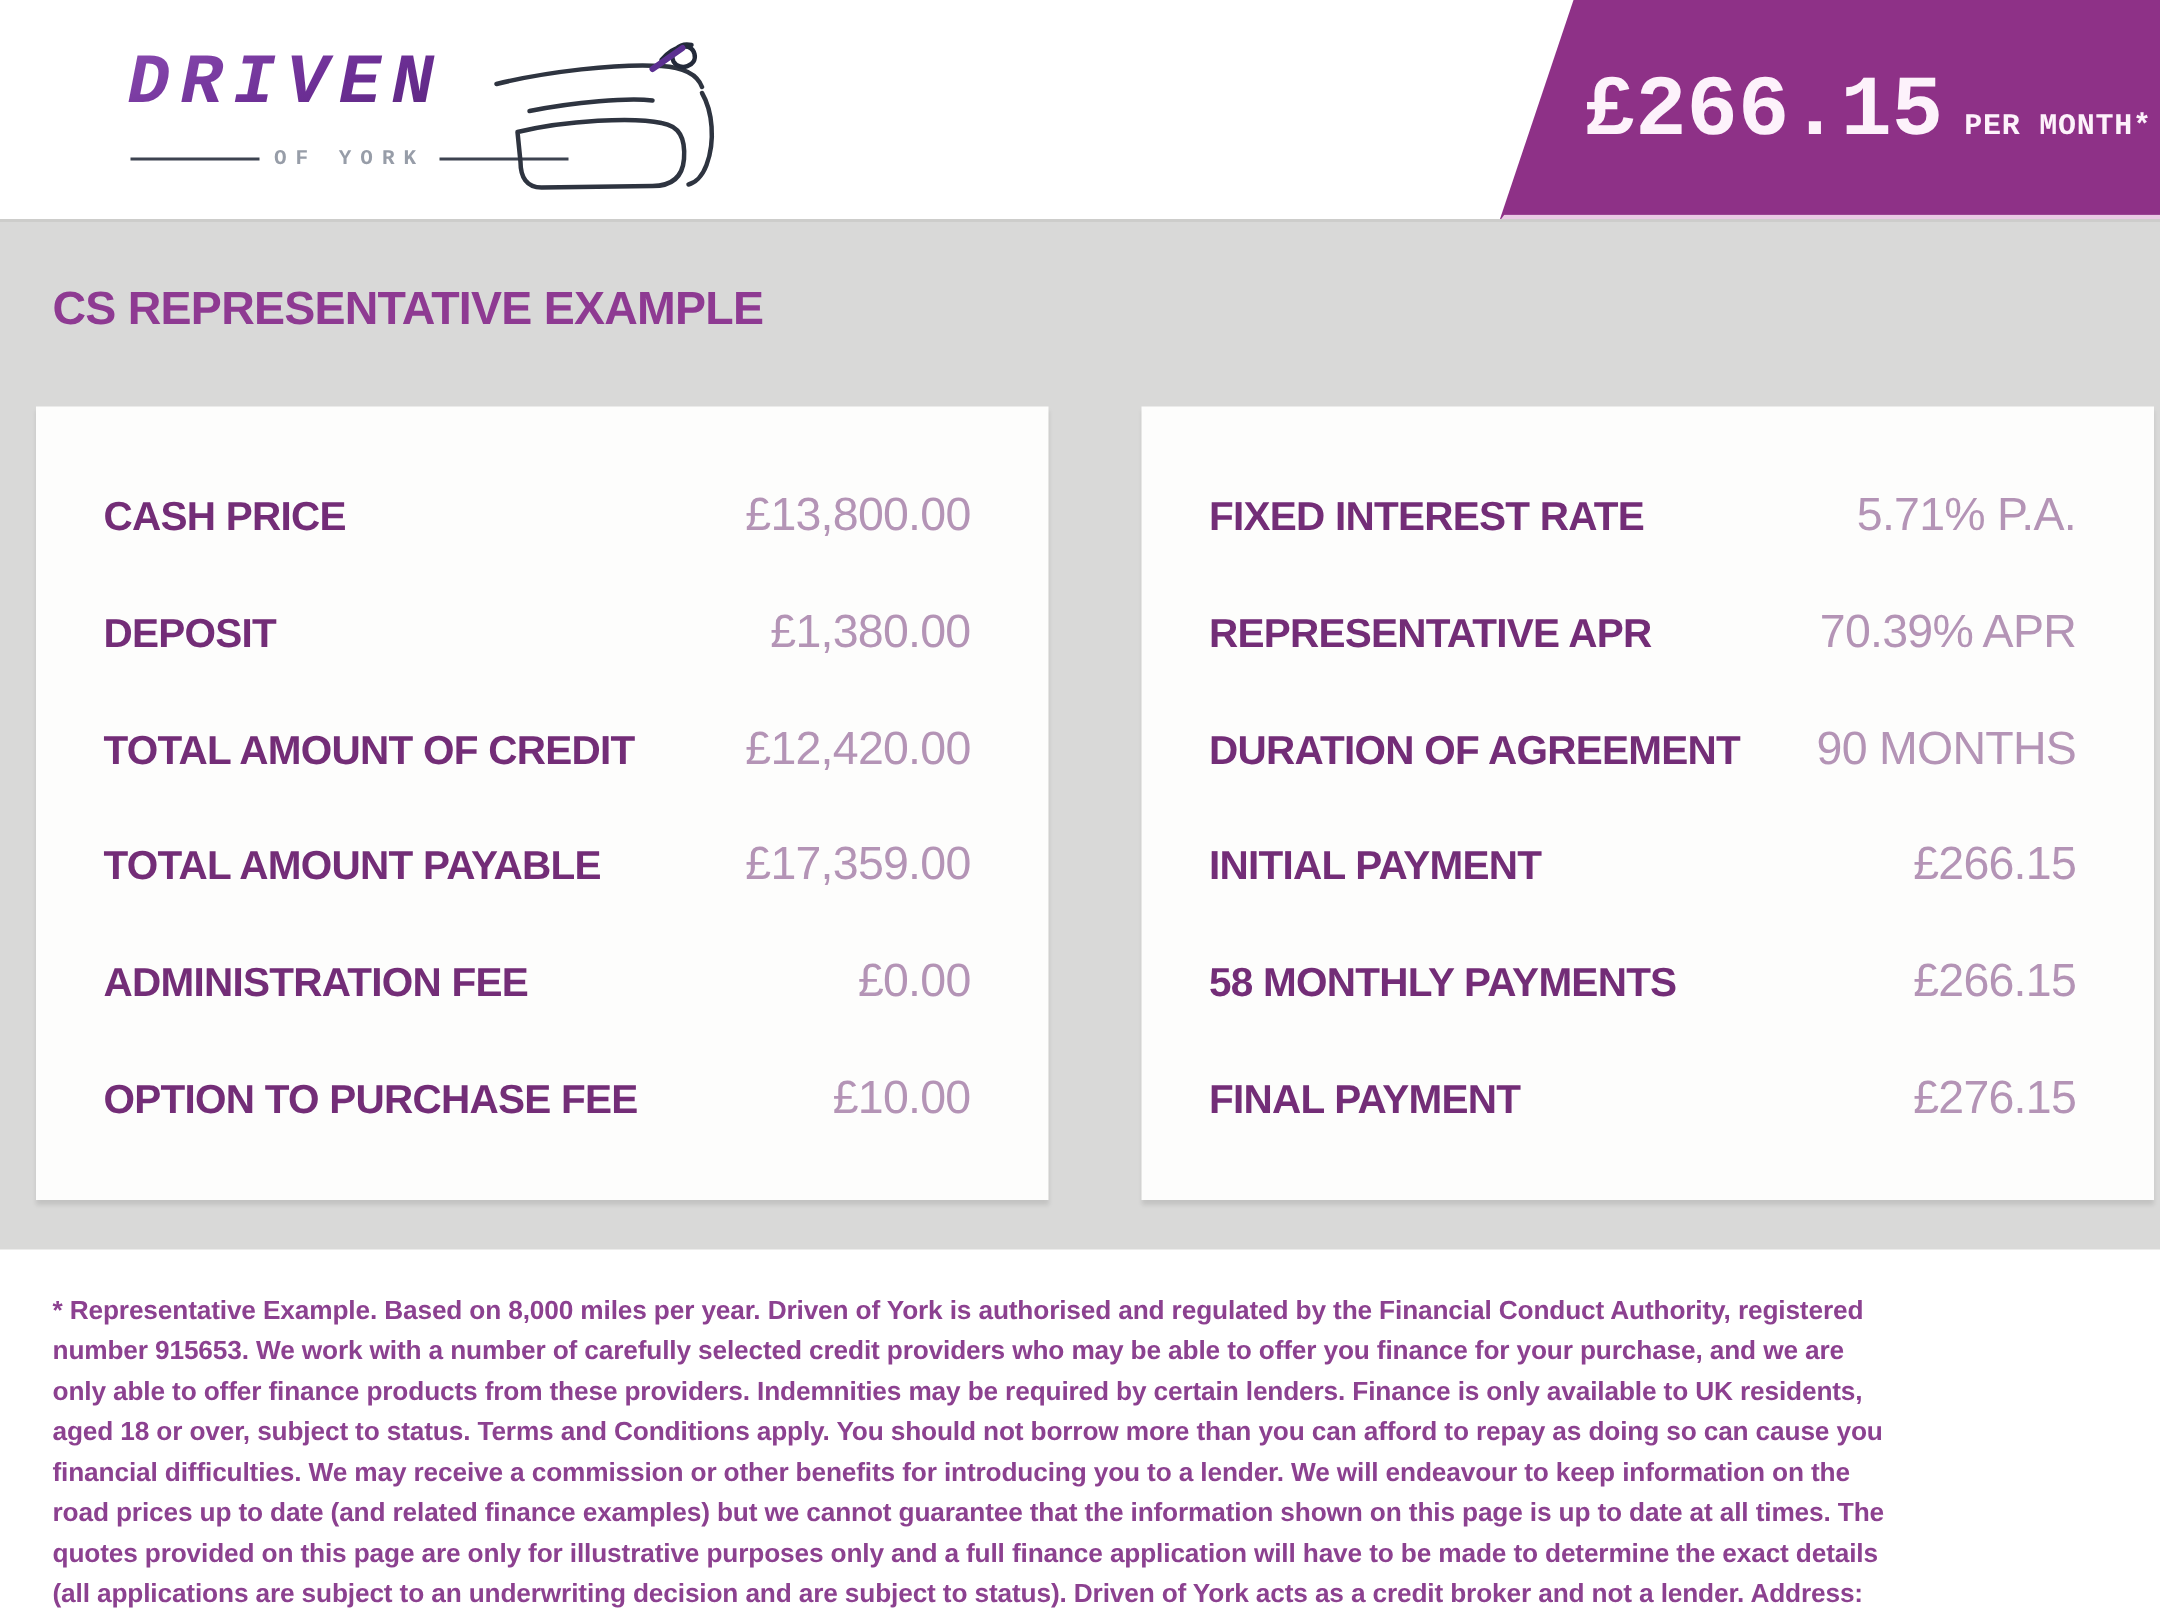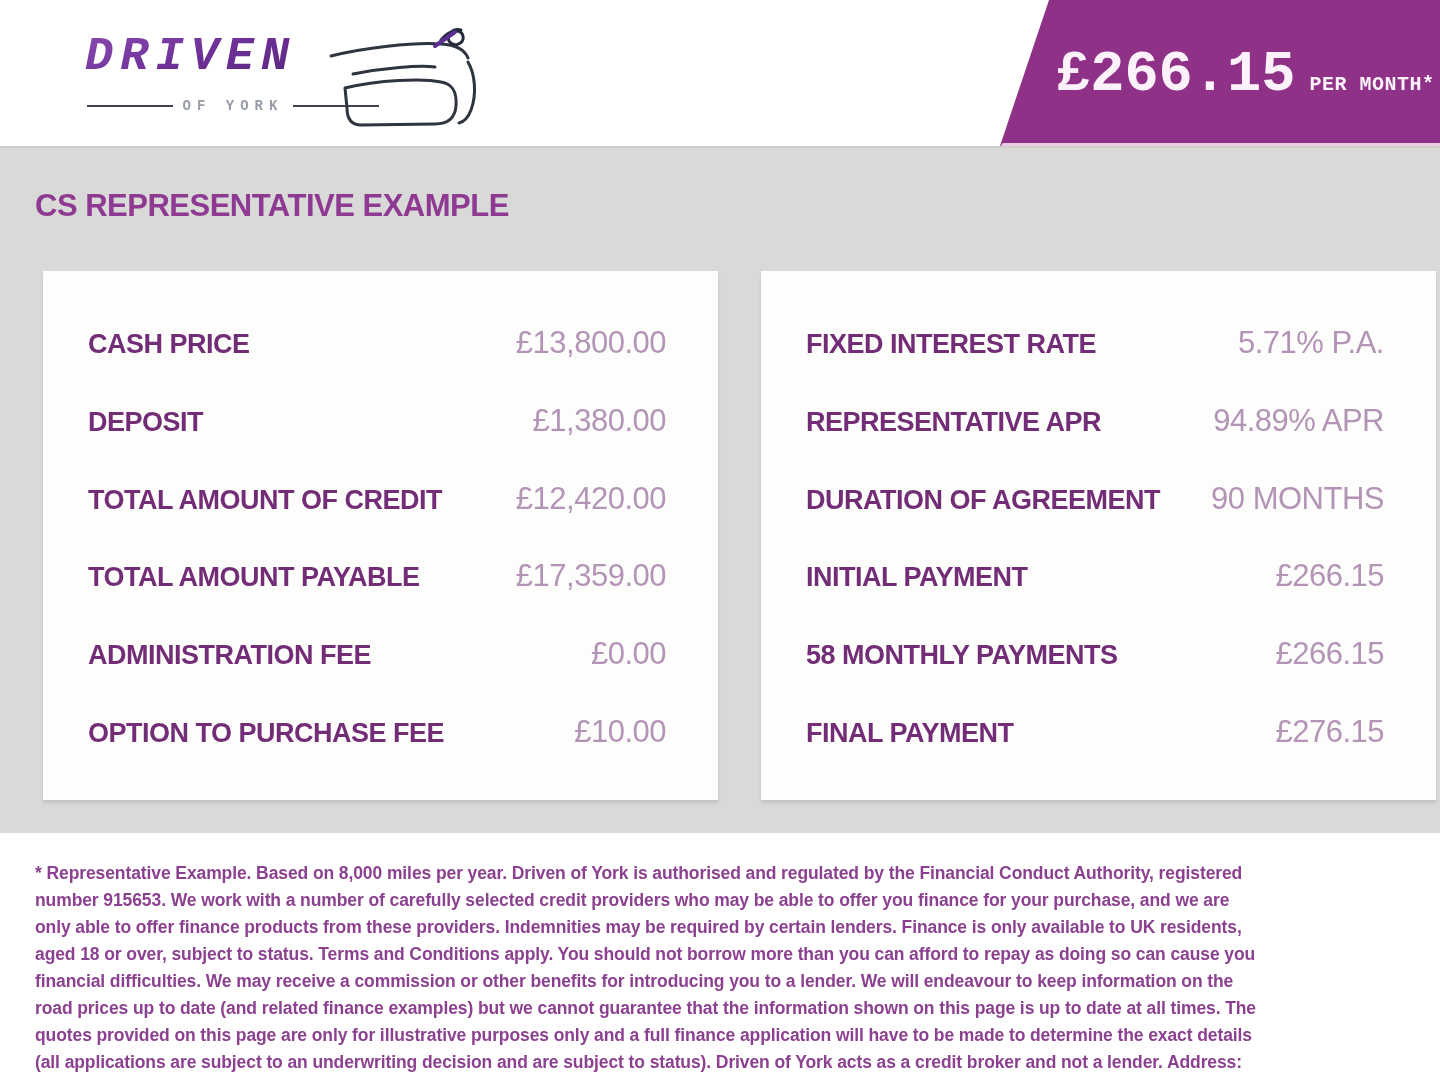--- a/index.html
+++ b/index.html
@@ -65,21 +65,21 @@
 
   
   .card{
     position:absolute;top:271px;width:675px;height:529px;
     background:#fdfdfc;
     box-shadow:0 3px 3px rgba(0,0,0,0.10);
     box-sizing:border-box;
     padding:54px 52px 50px 45px;
     display:flex;flex-direction:column;justify-content:space-between;
   }
-  .card-left{left:43px;}
+  .card-left{left:24px;}
   .card-right{left:737px;margin-left:24px;}
   .f-row{display:flex;justify-content:space-between;align-items:baseline;}
   .f-label{
     font-size:27px;font-weight:800;letter-spacing:-0.5px;
     color:#732d77;white-space:nowrap;
   }
   .f-value{
     font-size:31px;font-weight:400;letter-spacing:-0.5px;
     color:#b494b6;white-space:nowrap;
   }
@@ -158,21 +158,21 @@
     </div>
   </div>
 
   <div class="card card-right">
     <div class="f-row">
       <span class="f-label">FIXED INTEREST RATE</span>
       <span class="f-value">5.71% P.A.</span>
     </div>
     <div class="f-row">
       <span class="f-label">REPRESENTATIVE APR</span>
-      <span class="f-value">94.89% APR</span>
+      <span class="f-value">70.39% APR</span>
     </div>
     <div class="f-row">
       <span class="f-label">DURATION OF AGREEMENT</span>
       <span class="f-value">90 MONTHS</span>
     </div>
     <div class="f-row">
       <span class="f-label">INITIAL PAYMENT</span>
       <span class="f-value">£266.15</span>
     </div>
     <div class="f-row">

